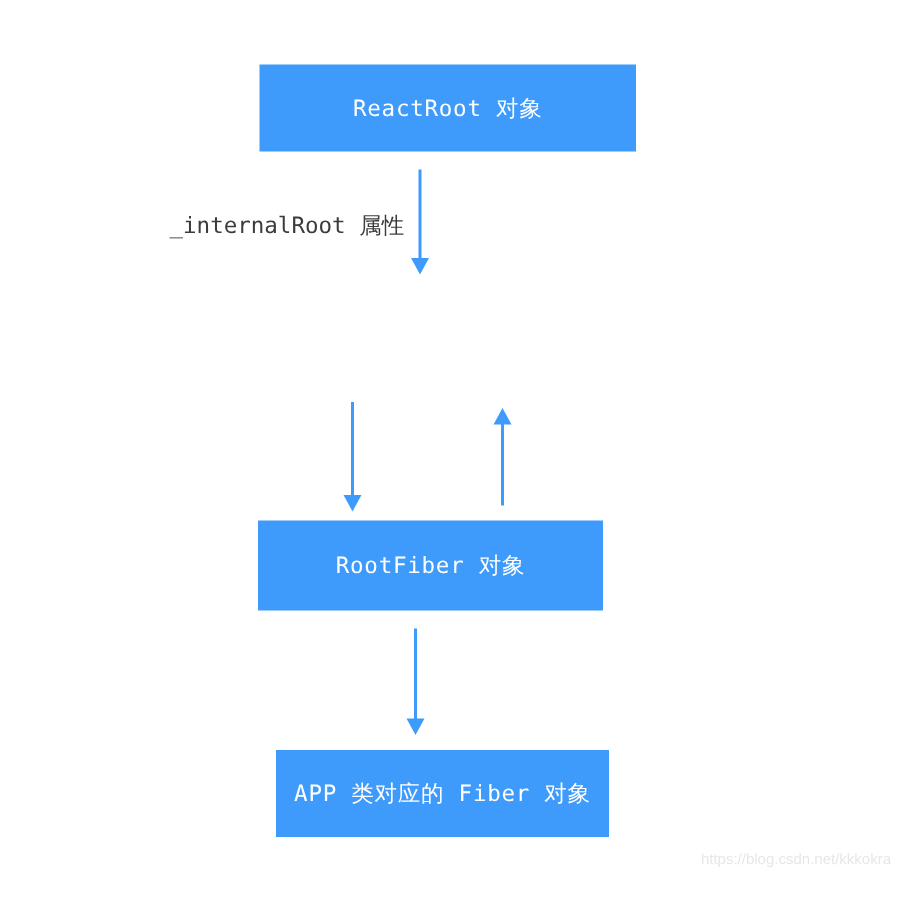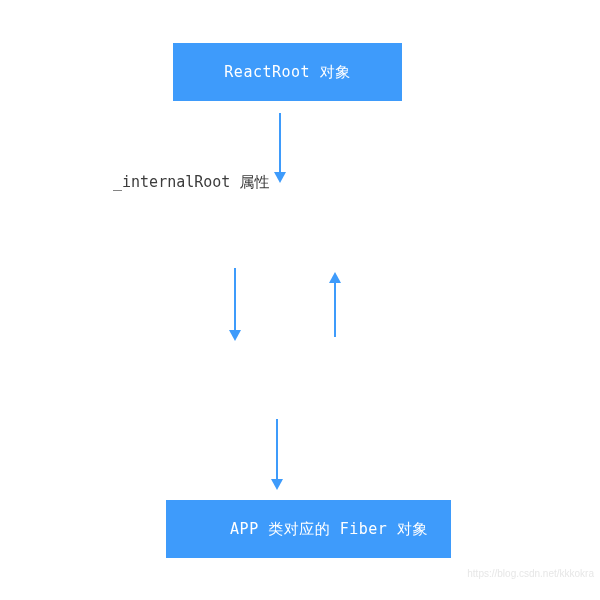--- a/index.html
+++ b/index.html
@@ -24,32 +24,31 @@
     position: absolute;
     background: var(--blue);
     color: #ffffff;
     display: flex;
     align-items: center;
     justify-content: center;
     font-size: 15px;
     white-space: nowrap;
     letter-spacing: 0.5px;
   }
-  .node-react-root { left: 173px; top: 43px;  width: 229px; height: 58px; }
+  .node-react-root { left: 173px; top: 43px;  width: 251px; height: 58px; }
   .node-fiber-root { left: 174px; top: 193px; width: 228px; height: 59px; }
   .node-root-fiber { left: 172px; top: 347px; width: 230px; height: 60px; }
-  .node-app-fiber  { left: 166px; top: 500px; width: 244px; height: 58px; padding-left: 41px; }
+  .node-app-fiber  { left: 184px; top: 500px; width: 222px; height: 58px; }
 
   .edge-label {
     position: absolute;
     color: var(--label-color);
     font-size: 15px;
     line-height: 20px;
     white-space: nowrap;
-    margin-top: 32px;
   }
   .label-internal-root { left: 113px; top: 140px; }
   .label-current       { left: 118px; top: 297px; }
   .label-state-node    { left: 348px; top: 297px; }
   .label-child         { left: 178px; top: 445px; }
 
   .arrow {
     position: absolute;
     width: 12px;
   }
@@ -103,20 +102,21 @@
   <div class="arrow down arrow-current">
     <div class="shaft"></div>
     <div class="head"></div>
   </div>
 
   <div class="arrow up arrow-state-node">
     <div class="shaft"></div>
     <div class="head"></div>
   </div>
 
+  <div class="node node-root-fiber">RootFiber 对象</div>
 
   <div class="arrow down arrow-child">
     <div class="shaft"></div>
     <div class="head"></div>
   </div>
 
   <div class="node node-app-fiber">APP 类对应的 Fiber 对象</div>
 
   <div class="watermark">https://blog.csdn.net/kkkokra</div>
 

